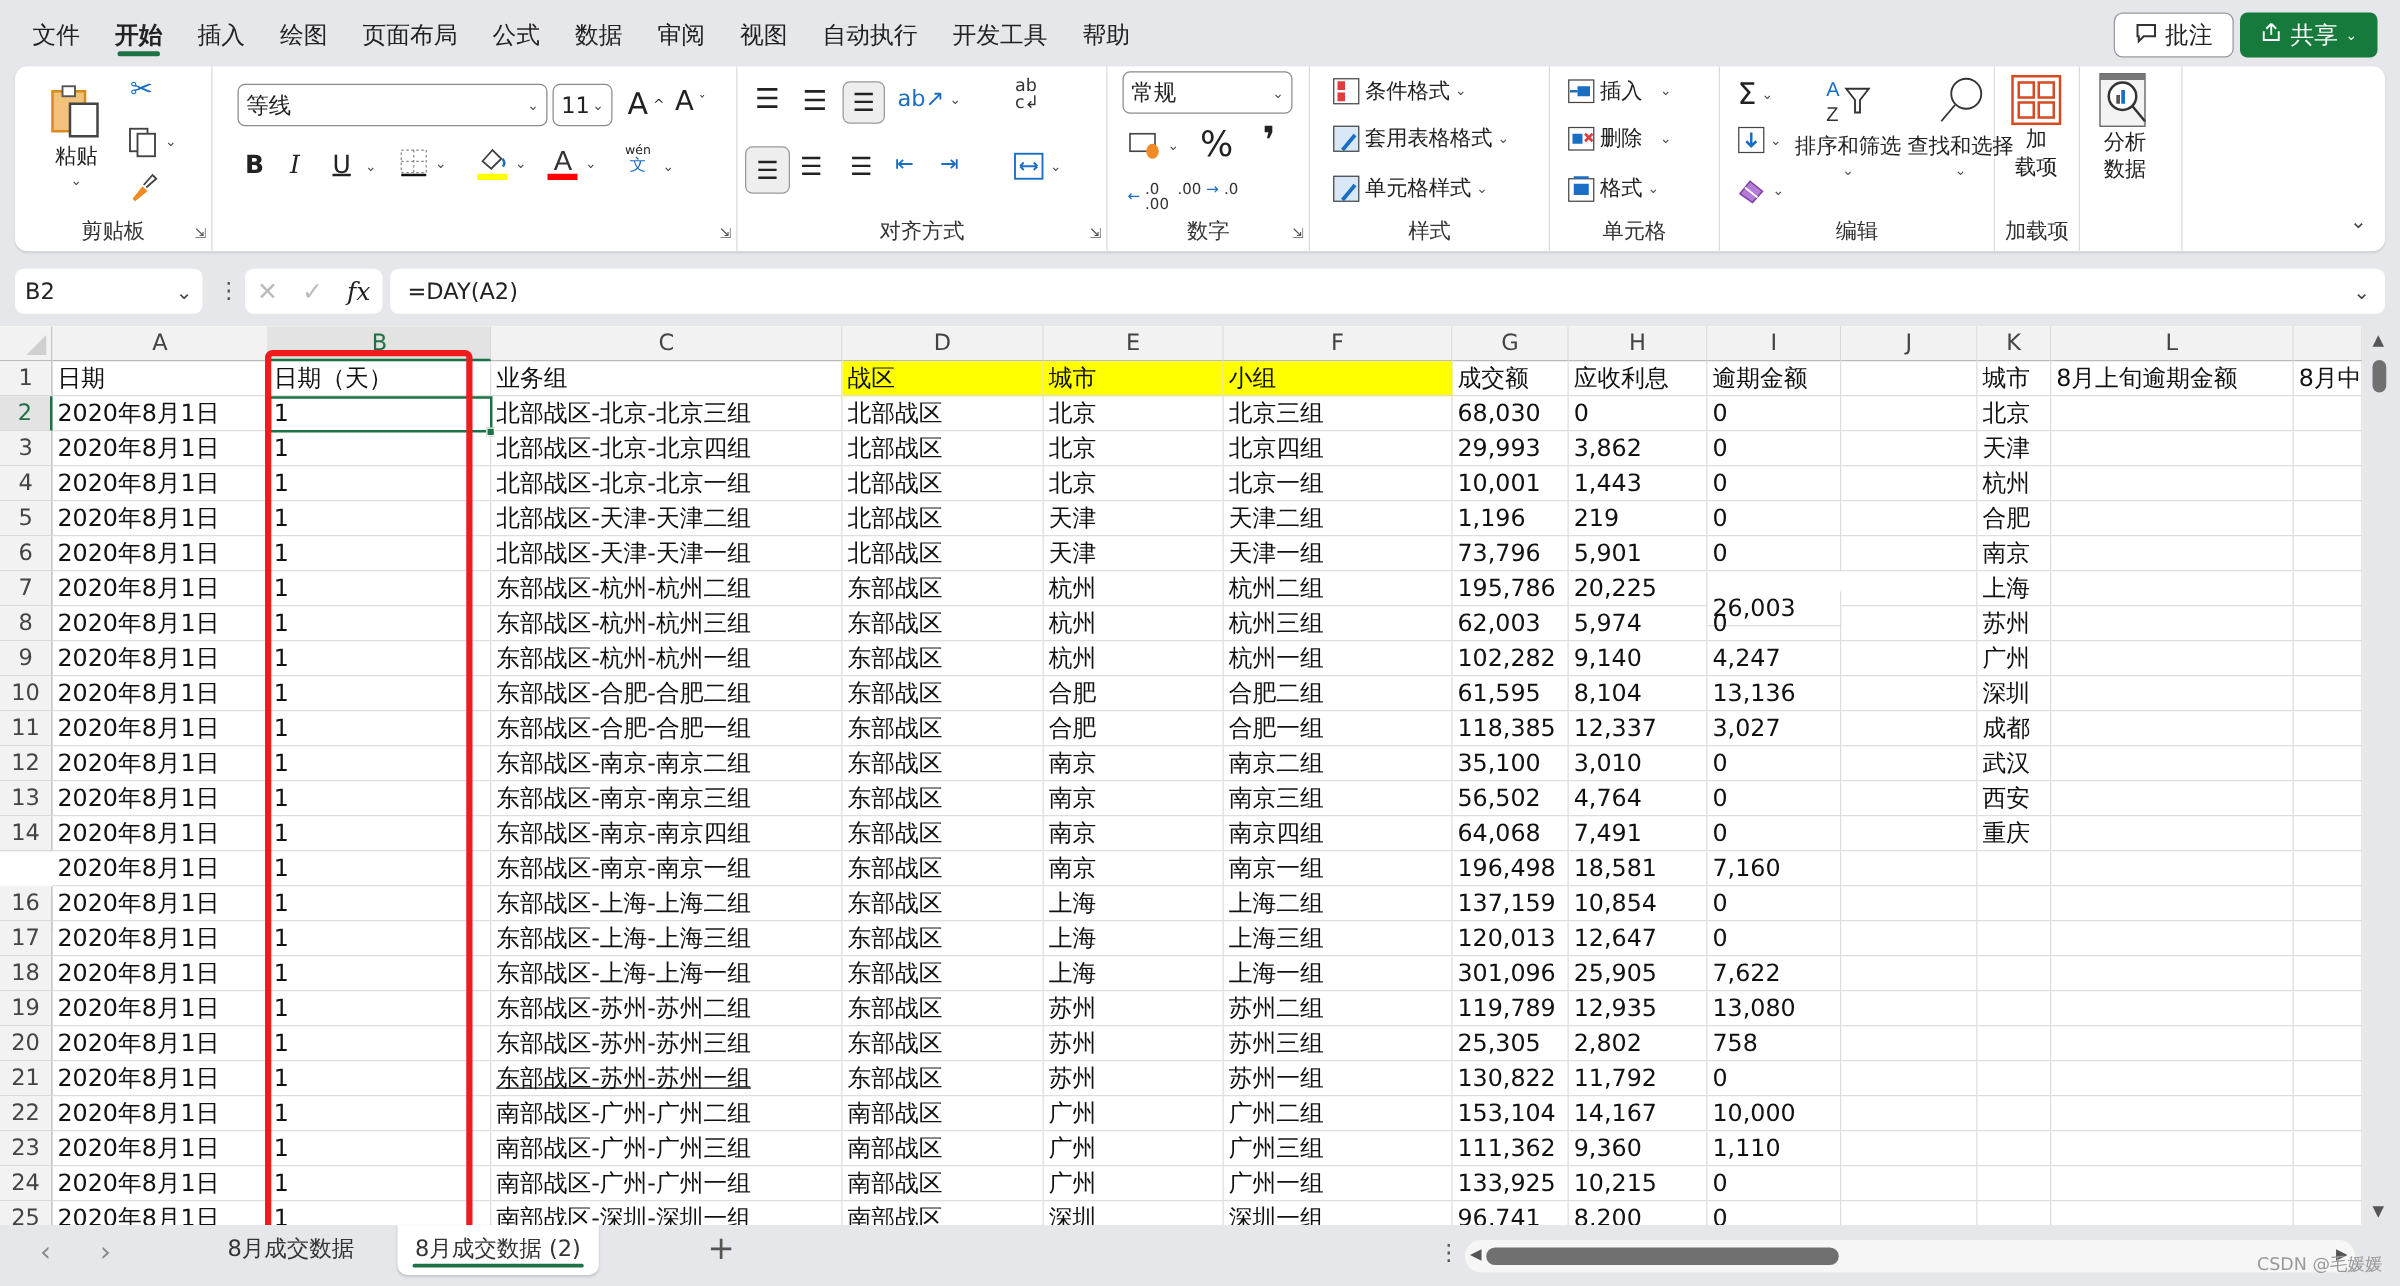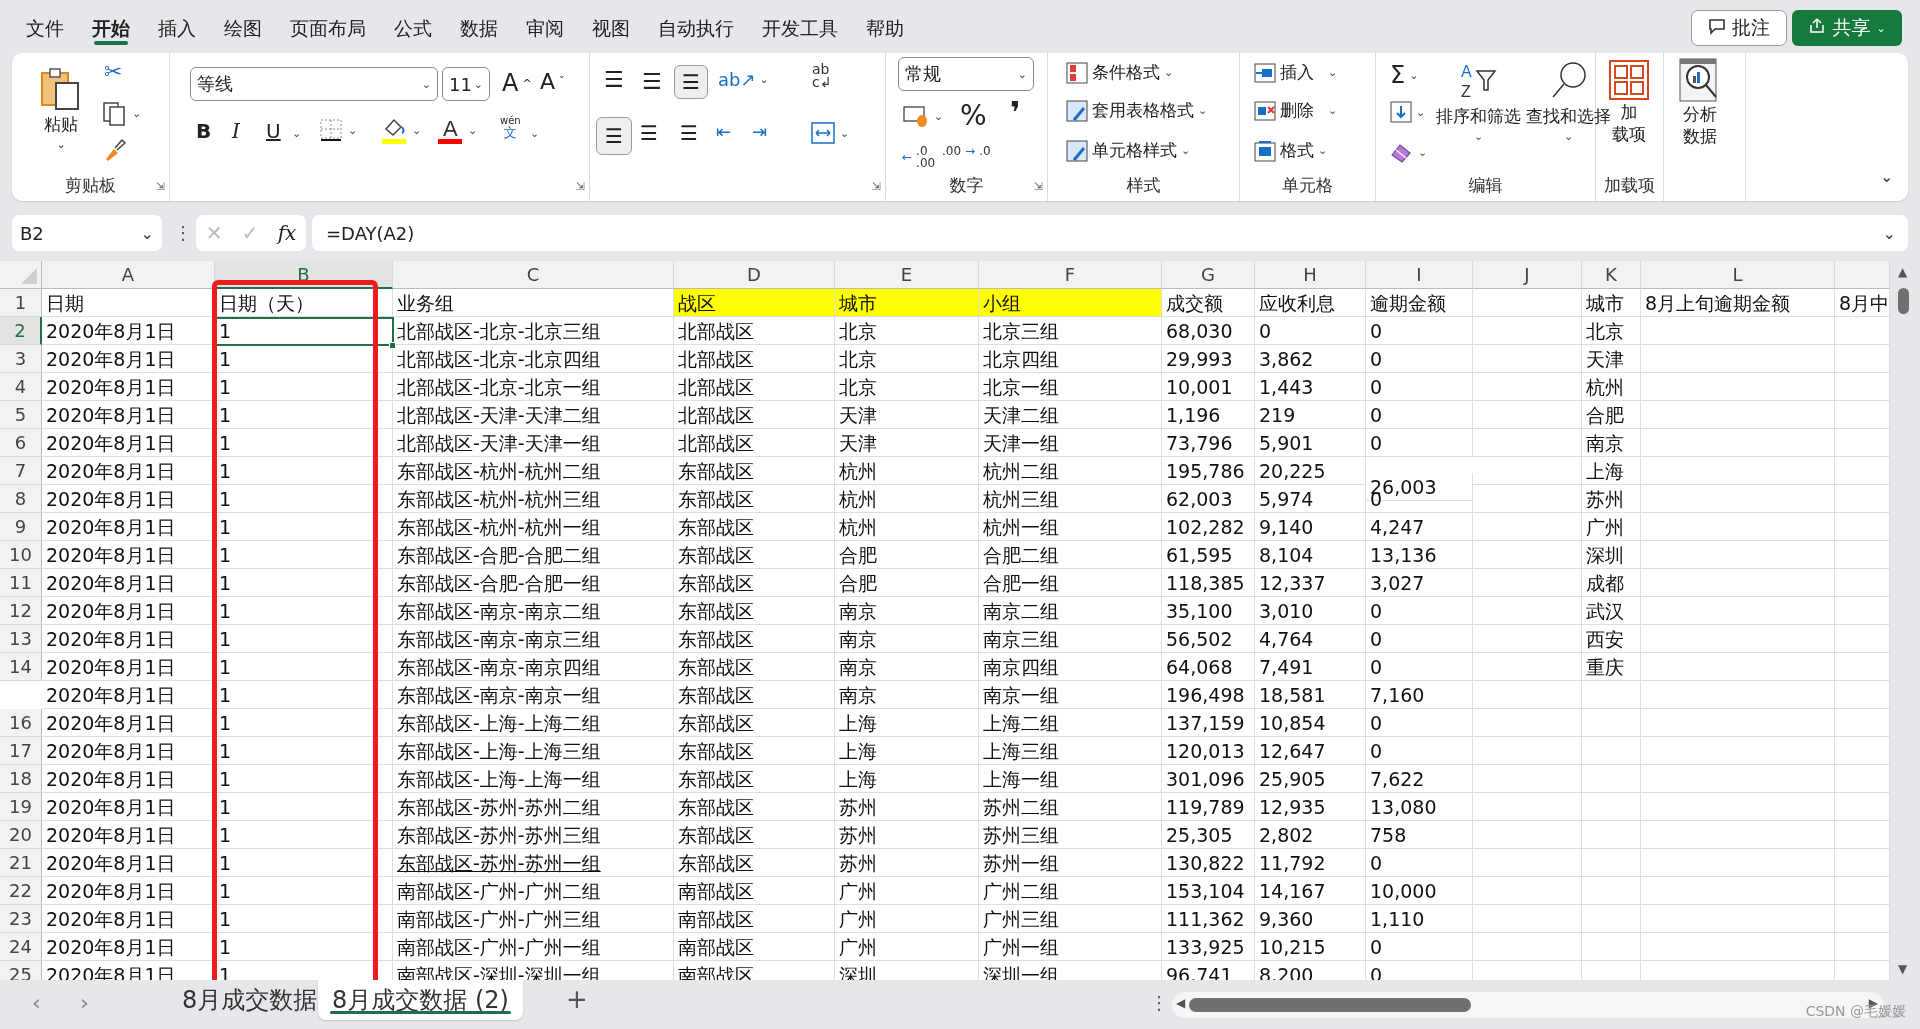--- a/index.html
+++ b/index.html
@@ -30,21 +30,21 @@
 .cell.yellow{background:#ffff00}
 #active-cell{position:absolute;left:215px;top:56px;width:179px;height:29px;border:2px solid #1e7145;pointer-events:none}
 #fill-handle{position:absolute;left:389px;top:81px;width:7px;height:7px;background:#1e7145;border:1px solid #fff}
 #red-box{position:absolute;left:212px;top:19px;width:166px;height:720px;border:5px solid #ee1c1c;border-radius:6px;pointer-events:none}
 #corner{position:absolute;left:0;top:0;width:42px;height:28px;background:#f2f2f2;border-right:1px solid #bbb;border-bottom:1px solid #bbb}
 #corner::after{content:"";position:absolute;right:4px;bottom:4px;border-left:16px solid transparent;border-bottom:16px solid #cfcfcf}
 #vscroll{position:absolute;left:1890px;top:261px;width:30px;height:719px;background:#e6e7eb}
 #vthumb{position:absolute;left:8px;top:27px;width:11px;height:26px;background:#707070;border-radius:6px}
 #sheetbar{position:absolute;left:0;top:980px;width:1920px;height:49px}
 .nav-arrow{position:absolute;top:10px;font-size:22px;color:#888}
-.sheet-tab{position:absolute;top:0;height:40px;font-size:24px;line-height:40px;padding:0 14px;color:#333}
+.sheet-tab{position:absolute;top:0;height:40px;font-size:18px;line-height:40px;padding:0 14px;color:#333}
 .sheet-tab.active{background:#fff;border-radius:0 0 8px 8px;box-shadow:0 1px 2px rgba(0,0,0,.15)}
 .sheet-tab.active::after{content:"";position:absolute;left:12px;right:12px;bottom:6px;height:3px;background:#1e7145;border-radius:2px}
 #hscroll{position:absolute;left:1172px;top:12px;width:712px;height:26px;background:#f6f6f6;border-radius:13px}
 #hthumb{position:absolute;left:17px;top:6px;width:282px;height:14px;background:#707070;border-radius:7px}
 #watermark{position:absolute;right:14px;bottom:8px;font-size:14px;color:#999}
 </style>
 </head>
 <body>
 
 <div id="menubar" style="padding-left: 14px;">
@@ -167,20 +167,21 @@
     <div class="rb" style="left:126px;top:68px;font-size:18px;color:#1a6fc4">⇤</div>
     <div class="rb" style="left:162px;top:68px;font-size:18px;color:#1a6fc4">⇥</div>
     <div class="rb" style="left:222px;top:10px;font-size:14px;color:#333;line-height:13px">ab<br>c↲</div>
     <div class="rb" style="left:220px;top:68px">
       <svg width="26" height="24" viewBox="0 0 26 24">
           <rect x="2" y="2" width="22" height="20" fill="none" stroke="#1a6fc4" stroke-width="1.5"></rect>
           <path d="M6 12h14M6 12l3-3M6 12l3 3M20 12l-3-3M20 12l-3 3" stroke="#1a6fc4" stroke-width="1.5" fill="none"></path>
         </svg>
       <span class="caret">⌄</span>
     </div>
+    <div class="grp-label">对齐方式</div>
     <span class="launcher">⇲</span>
   </div>
 
   <div class="grp" style="left:874px;width:162px">
     <div class="sel" style="left:12px;top:4px;width:136px">
       <span>常规</span>
       <span class="caret">⌄</span>
     </div>
     <div class="rb" style="left:16px;top:50px">
       <svg width="28" height="26" viewBox="0 0 28 26">

